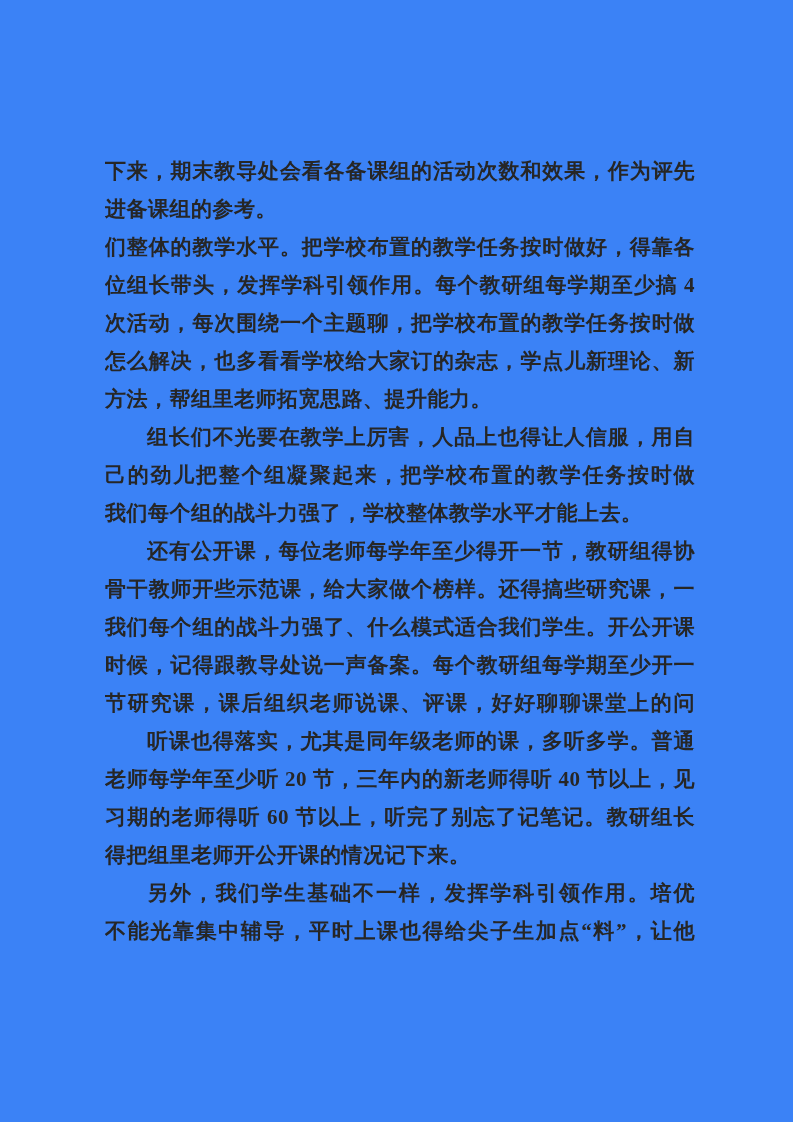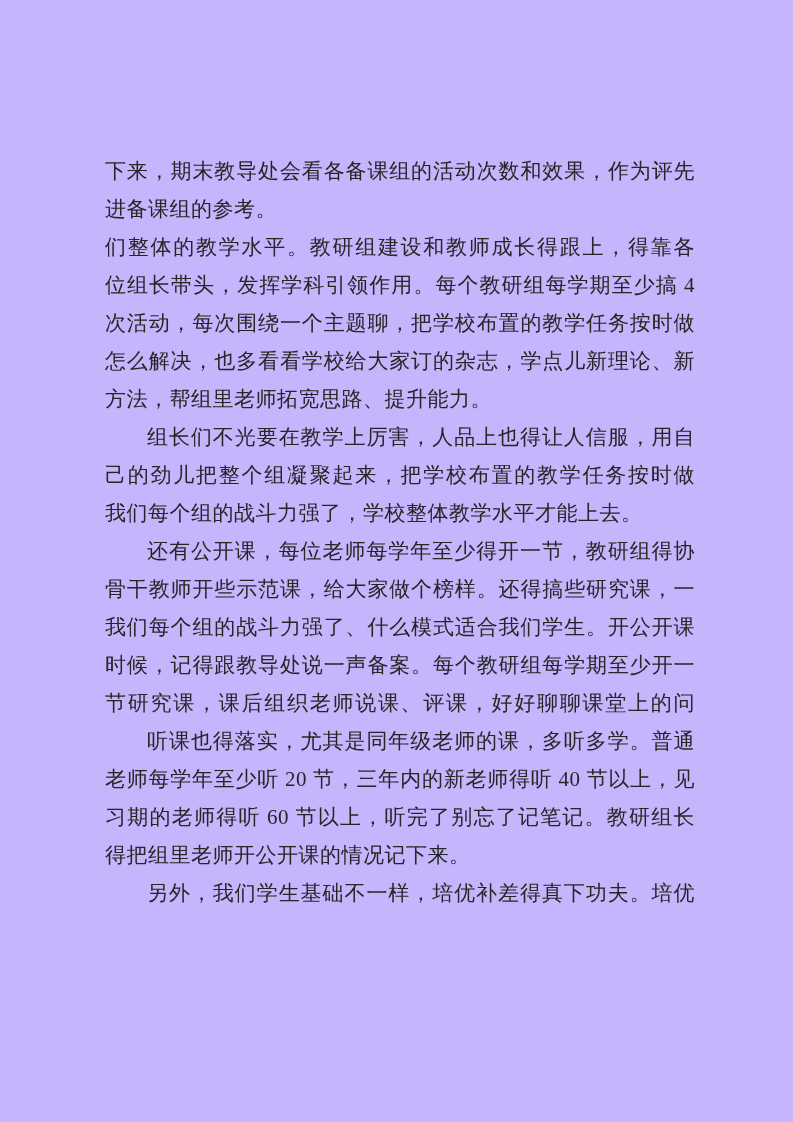--- a/index.html
+++ b/index.html
@@ -13,21 +13,22 @@
     position: relative;
     overflow: hidden;
     font-family: "Liberation Serif", "DejaVu Serif", serif;
   }
   .page {
     position: absolute;
     left: 0;
     top: 0;
     width: 793px;
     height: 1122px;
-    background: #c4b5fd;
+    background: #3b82f6;
+    font-weight: bold;
   }
   .text-block {
     position: absolute;
     left: 105px;
     top: 152px;
     width: 590px;
     font-size: 21px;
     line-height: 38px;
     color: #262626;
     letter-spacing: 0.5px;
@@ -47,32 +48,33 @@
     text-indent: 2em;
   }
 </style>
 </head>
 <body>
 
 <div class="page">
   <div class="text-block" id="lines-host">
       <div class="line">下来，期末教导处会看各备课组的活动次数和效果，作为评先</div>
       <div class="line para-end">进备课组的参考。</div>
-      <div class="line">们整体的教学水平。教研组建设和教师成长得跟上，得靠各</div>
+      <div class="line">们整体的教学水平。把学校布置的教学任务按时做好，得靠各</div>
       <div class="line">位组长带头，发挥学科引领作用。每个教研组每学期至少搞 4</div>
       <div class="line">次活动，每次围绕一个主题聊，把学校布置的教学任务按时做好</div>
       <div class="line">怎么解决，也多看看学校给大家订的杂志，学点儿新理论、新</div>
       <div class="line para-end">方法，帮组里老师拓宽思路、提升能力。</div>
       <div class="line indent">组长们不光要在教学上厉害，人品上也得让人信服，用自</div>
       <div class="line">己的劲儿把整个组凝聚起来，把学校布置的教学任务按时做好。</div>
       <div class="line para-end">我们每个组的战斗力强了，学校整体教学水平才能上去。</div>
       <div class="line indent">还有公开课，每位老师每学年至少得开一节，教研组得协</div>
       <div class="line">骨干教师开些示范课，给大家做个榜样。还得搞些研究课，一</div>
       <div class="line">我们每个组的战斗力强了、什么模式适合我们学生。开公开课的</div>
       <div class="line">时候，记得跟教导处说一声备案。每个教研组每学期至少开一</div>
       <div class="line para-end">节研究课，课后组织老师说课、评课，好好聊聊课堂上的问题。</div>
       <div class="line indent">听课也得落实，尤其是同年级老师的课，多听多学。普通</div>
       <div class="line">老师每学年至少听 20 节，三年内的新老师得听 40 节以上，见</div>
       <div class="line">习期的老师得听 60 节以上，听完了别忘了记笔记。教研组长也</div>
       <div class="line para-end">得把组里老师开公开课的情况记下来。</div>
-      <div class="line indent">另外，我们学生基础不一样，培优补差得真下功夫。培优</div>
+      <div class="line indent">另外，我们学生基础不一样，发挥学科引领作用。培优</div>
+      <div class="line">不能光靠集中辅导，平时上课也得给尖子生加点“料”，让他</div>
     </div>
 </div>
 
 </body></html>

